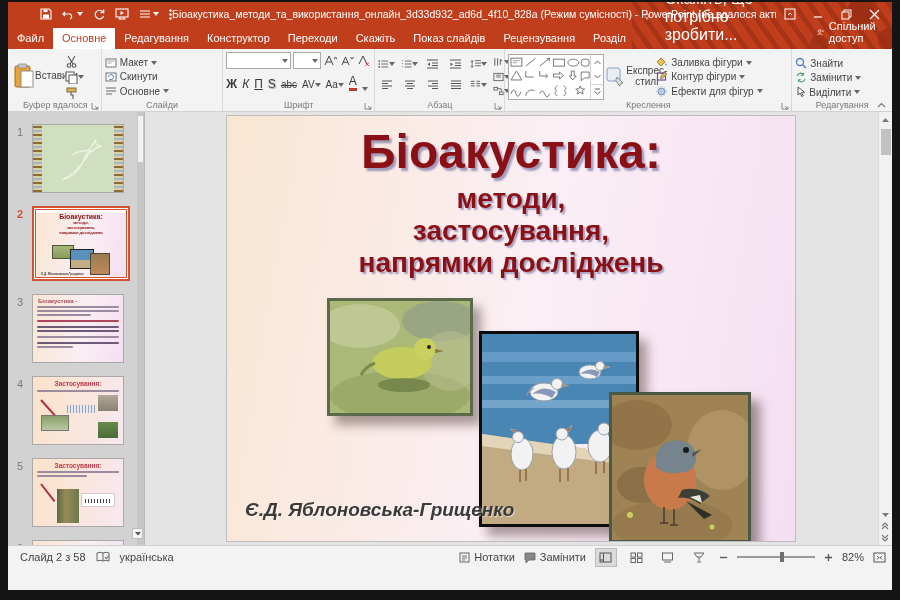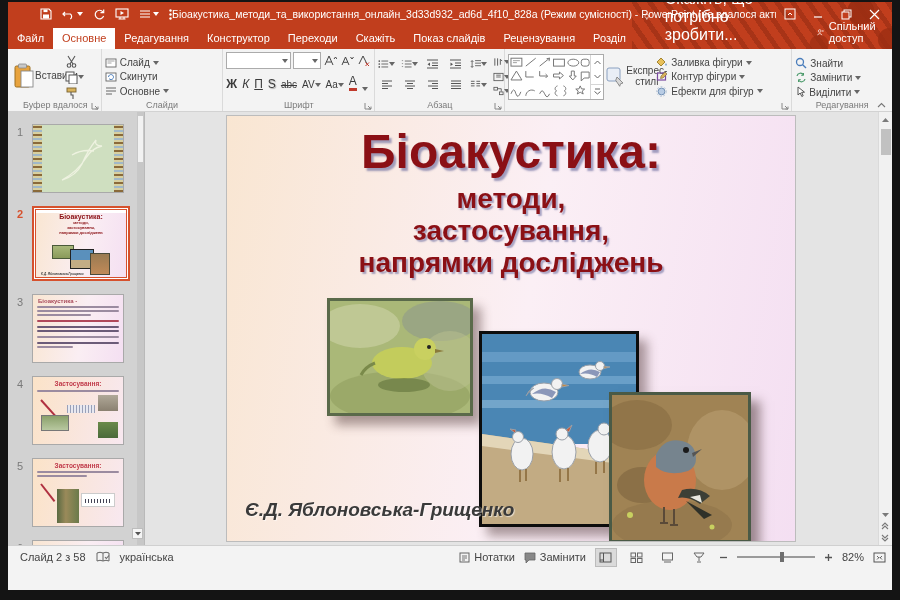--- a/index.html
+++ b/index.html
@@ -233,21 +233,21 @@
       </span>
     </div>
 
     <div class="rgroup" style="width:122px">
       <div class="smallcol" style="padding-top:5px">
         <span class="smbtn">
           <svg width="12" height="10" viewBox="0 0 12 10">
               <rect x="1" y="1" width="10" height="8" fill="#fff" stroke="#666" stroke-width=".9"></rect>
               <path d="M2.5 3 h7 M2.5 5 h4" stroke="#999" stroke-width=".9"></path>
             </svg>
-          <span>Слайд</span>
+          <span>Макет</span>
             <span class="caret"></span>
         </span>
         <span class="smbtn">
           <svg width="12" height="10" viewBox="0 0 12 10">
               <rect x="1" y="1" width="10" height="8" fill="#fff" stroke="#666" stroke-width=".9"></rect>
               <path d="M3.5 5 a2.5 2.5 0 1 1 .6 1.7" fill="none" stroke="#4a7dbb" stroke-width="1"></path>
             </svg>
           <span>Скинути</span>
         </span>
         <span class="smbtn">
@@ -478,20 +478,21 @@
         </span>
         <span class="smbtn">
           <svg width="12" height="11" viewBox="0 0 12 11">
               <circle cx="5.5" cy="5.5" r="3.4" fill="#b8cce4" stroke="#6a8ab0" stroke-width=".9"></circle>
               <circle cx="5.5" cy="5.5" r="4.8" fill="none" stroke="#9ab0cc" stroke-width=".7" stroke-dasharray="2 1.5"></circle>
             </svg>
           <span>Ефекти для фігур</span>
             <span class="caret"></span>
         </span>
       </div>
+      <div class="rlabel"><span>Креслення</span></div>
       <span class="launcher">
         <svg width="8" height="8" viewBox="0 0 8 8">
             <path d="M1 1 v6 h6 M4 4 L7 7 M7 4.5 V7 H4.5" fill="none" stroke="#888" stroke-width="1"></path>
           </svg>
       </span>
     </div>
 
     <div class="rgroup" style="width:100px; border-right:none">
       <div class="smallcol" style="padding-top:5px">
         <span class="smbtn">

